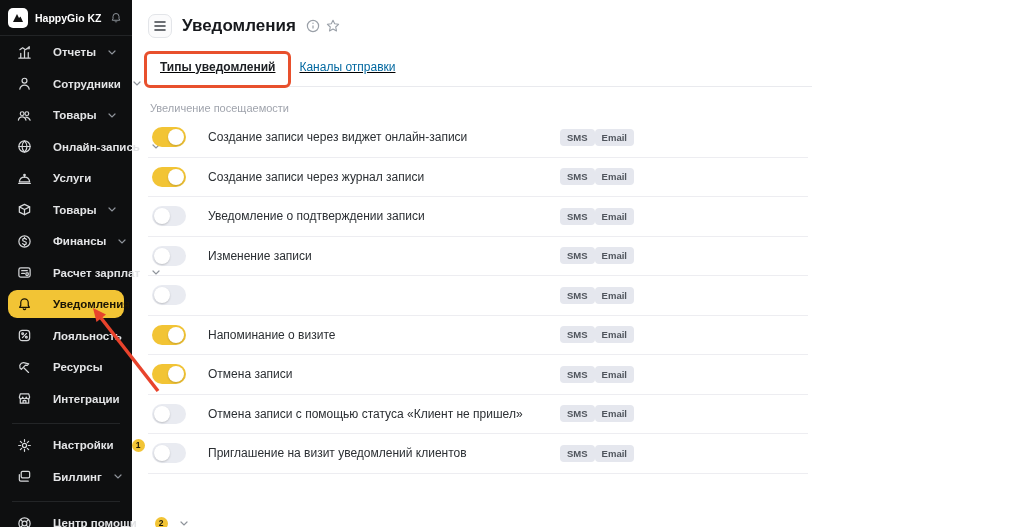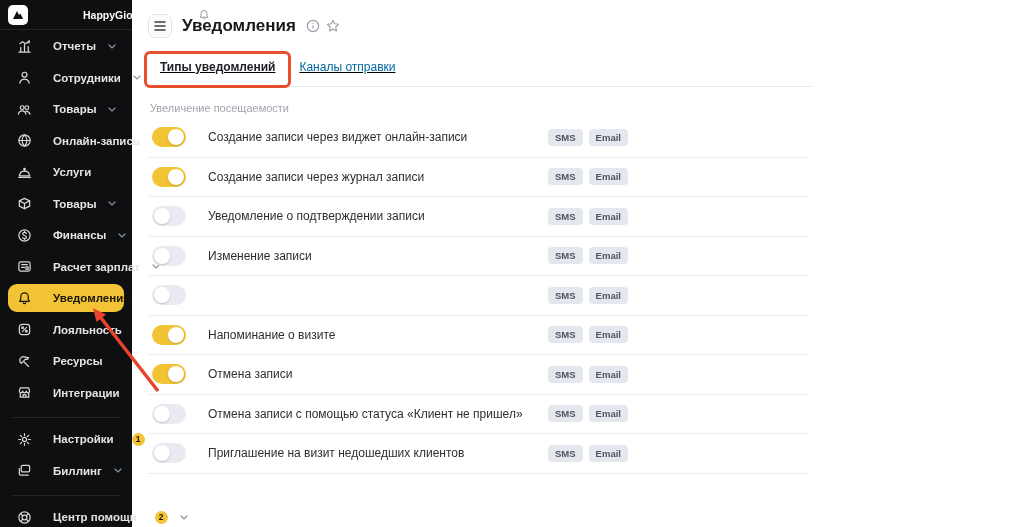--- a/index.html
+++ b/index.html
@@ -2,21 +2,21 @@
 <html><head>
 <meta charset="utf-8">
 <style>
   * { box-sizing: border-box; margin: 0; padding: 0; }
   html,body { width:1024px; height:527px; }
   body { font-family:"Liberation Sans", sans-serif; background:#fff; }
   .app { position:relative; width:1024px; height:527px; overflow:hidden; display:flex; background:#fff; }
 
   
   .sidebar { width:132px; height:527px; background:#0E0F10; flex:none; display:flex; flex-direction:column; }
-  .side-header { height:30px; display:flex; align-items:center; padding:0 10px 0 8px; border-bottom:1px solid #222426; flex:none;gap:48px; }
+  .side-header { height:36px; display:flex; align-items:center; padding:0 10px 0 8px; border-bottom:1px solid #222426; flex:none; }
   .logo-mark { width:20px; height:20px; background:#fff; border-radius:5px; display:flex; align-items:center; justify-content:center; flex:none; }
   .logo-text { color:#fff; font-size:10.5px; font-weight:700; margin-left:7px; white-space:nowrap; }
   .side-bell { margin-left:auto; color:#8f949b; display:flex; }
   .side-nav { padding-top:2px; display:flex; flex-direction:column; }
   .side-item { display:flex; align-items:center; height:28px; margin:0 8px 3.5px 8px; padding:0 8px; border-radius:9px; color:#e3e4e6; font-size:11.5px; font-weight:600; cursor:pointer; white-space:nowrap;gap:12px; }
   .side-item .ico { width:16px; height:16px; margin-right:9px; display:flex; align-items:center; justify-content:center; color:#d6d8da; flex:none; }
   .side-item .chev { margin-left:auto; color:#8f949b; display:flex; }
   .side-item.active { background:#F2C435; color:#191405; }
   .side-item.active .ico { color:#191405; }
   .side-badge { margin-left:6px; min-width:13px; height:13px; padding:0 3px; border-radius:7px; background:#F2C435; color:#1c1709; font-size:8.5px; font-weight:700; display:inline-flex; align-items:center; justify-content:center; }
@@ -43,21 +43,21 @@
 
   .rows { margin-top:4px; }
   .n-row { position:relative; display:flex; align-items:center; height:39.5px; border-bottom:1px solid #ededf1; padding-left:4px; }
   .toggle { width:34px; height:20px; border-radius:10px; position:relative; flex:none; cursor:pointer; }
   .toggle.on { background:#F2C435; }
   .toggle.off { background:#e9ebf1; }
   .knob { position:absolute; top:2px; width:16px; height:16px; background:#fff; border-radius:50%; box-shadow:0 1px 2px rgba(0,0,0,.18); }
   .toggle.on .knob { right:2px; }
   .toggle.off .knob { left:2px; }
   .n-label { margin-left:22px; font-size:12px; color:#2b2f33; }
-  .badges { position:absolute; left:400px; display:flex; gap:6px; }
+  .badges { position:absolute; left:412px; display:flex; }
   .chan-badge { background:#e5e7ee; color:#4f545c; font-size:9.5px; font-weight:600; padding:3px 7px; border-radius:4px; cursor:pointer; }
 
   .arrow-overlay { position:absolute; inset:0; width:1024px; height:527px; pointer-events:none; }
 </style>
 </head>
 <body>
 
 <div class="app">
 
   <aside class="sidebar">
@@ -377,21 +377,21 @@
             <div class="n-label">Отмена записи с помощью статуса «Клиент не пришел»</div>
             <div class="badges">
               <span class="chan-badge">SMS</span>
               <span class="chan-badge">Email</span>
             </div>
           </div>
           <div class="n-row">
             <div class="toggle off">
               <div class="knob"></div>
             </div>
-            <div class="n-label">Приглашение на визит недошедших клиентов</div>
+            <div class="n-label">Приглашение на визит уведомлений клиентов</div>
             <div class="badges">
               <span class="chan-badge">SMS</span>
               <span class="chan-badge">Email</span>
             </div>
           </div>
         </div>
     </div>
   </main>
 
   <svg class="arrow-overlay" viewBox="0 0 1024 527">

